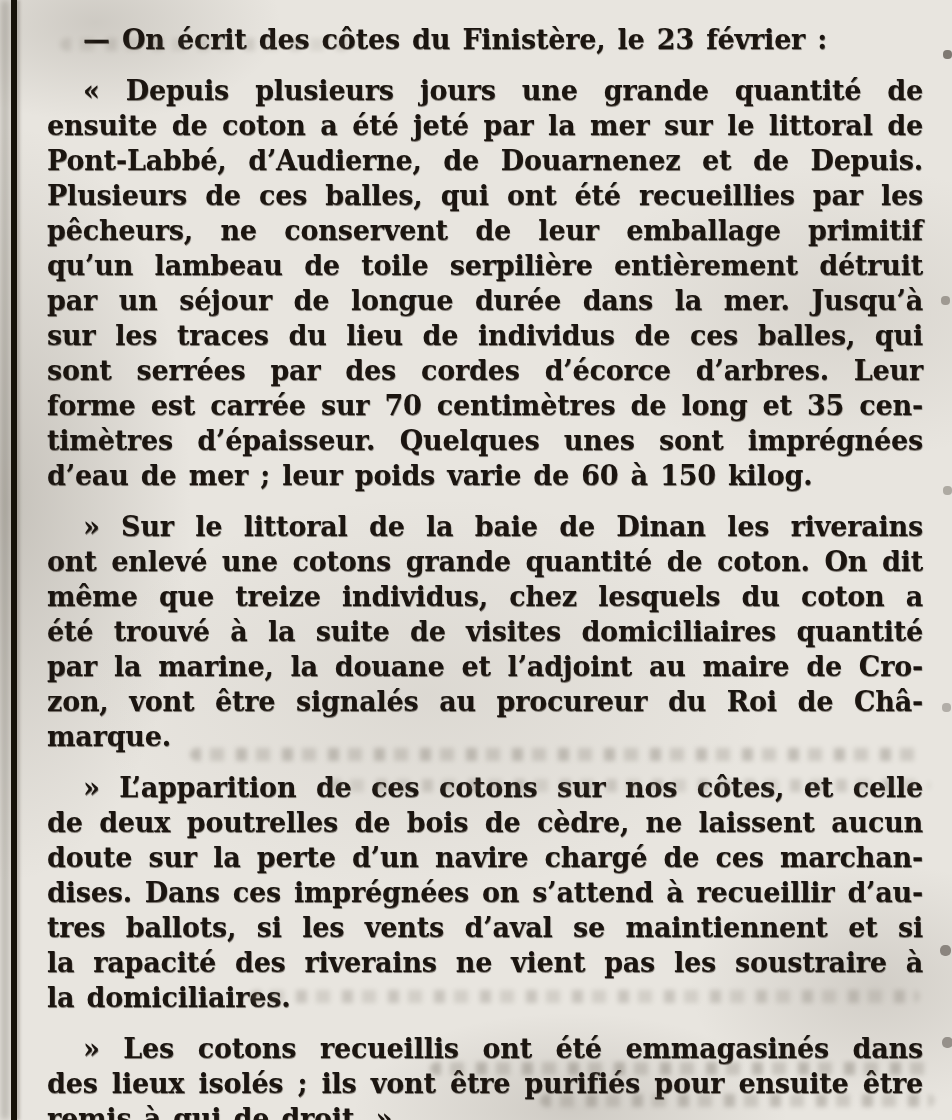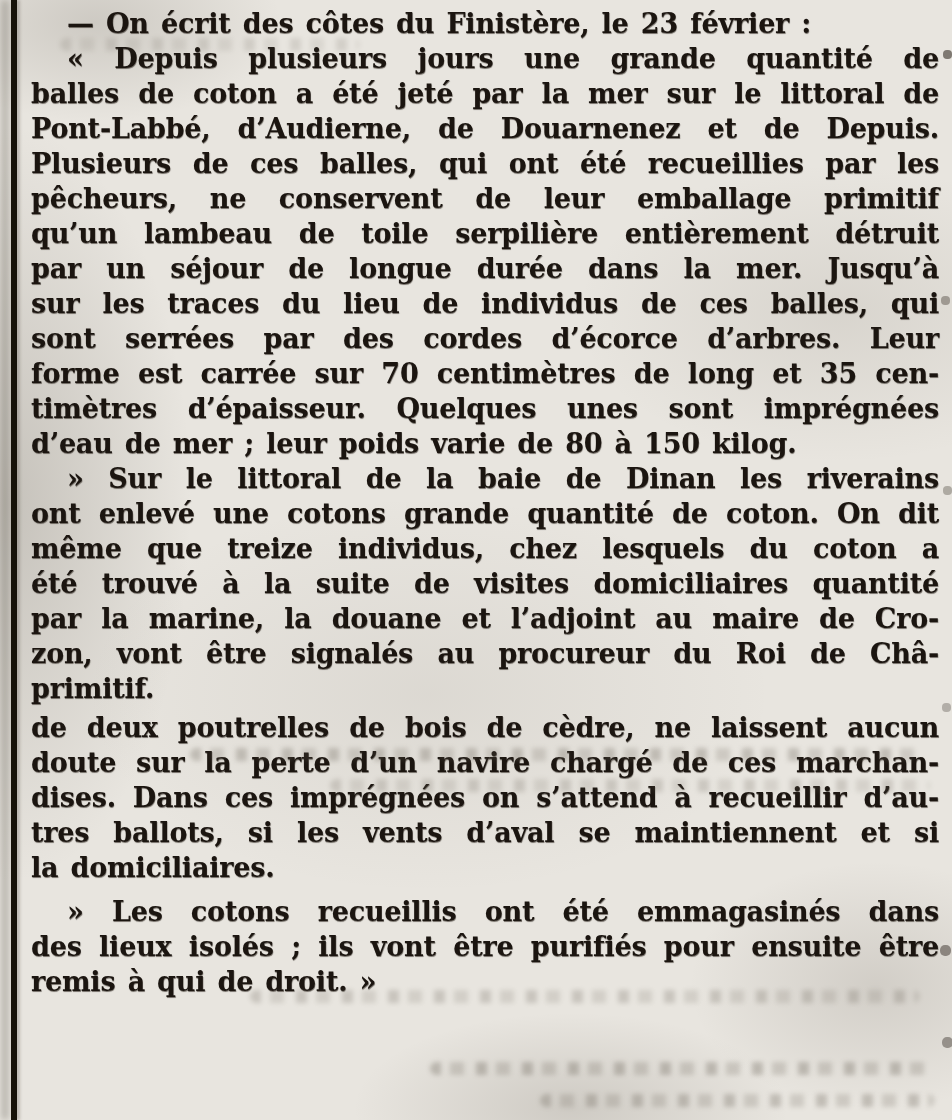--- a/index.html
+++ b/index.html
@@ -43,21 +43,21 @@
     width: 908px;
     color: #1b1510;
     font-size: 27px;
     font-weight: 700;
     line-height: 35px;
     letter-spacing: -0.2px;
     word-spacing: 3px;
     text-shadow: 0.4px 0.5px 0.7px rgba(28,20,12,.55);
   }
 
-  .para { margin: 0; }
+  .para { margin: 16px; }
   .gap-small { margin-top: 4px; }
   .gap-large { margin-top: 9px; }
 
   .ln {
     display: block;
     text-align: justify;
     text-align-last: justify;
   }
   .endl { text-align-last: left; }
   .ind  { padding-left: 36px; }
@@ -106,48 +106,50 @@
   <div class="rule"></div>
 
   <div class="column">
 
     <p class="para">
       <span class="ln ind endl">— On écrit des côtes du Finistère, le 23 février :</span>
     </p>
 
     <p class="para">
       <span class="ln ind">« Depuis plusieurs jours une grande quantité de</span>
-      <span class="ln">balles de coton a été jeté par la mer sur le littoral de</span>
+      <span class="ln">ensuite de coton a été jeté par la mer sur le littoral de</span>
       <span class="ln">Pont-Labbé, d’Audierne, de Douarnenez et de Depuis.</span>
       <span class="ln">Plusieurs de ces balles, qui ont été recueillies par les</span>
       <span class="ln">pêcheurs, ne conservent de leur emballage primitif</span>
       <span class="ln">qu’un lambeau de toile serpilière entièrement détruit</span>
       <span class="ln">par un séjour de longue durée dans la mer. Jusqu’à</span>
       <span class="ln">sur les traces du lieu de individus de ces balles, qui</span>
       <span class="ln">sont serrées par des cordes d’écorce d’arbres. Leur</span>
       <span class="ln">forme est carrée sur 70 centimètres de long et 35 cen-</span>
       <span class="ln">timètres d’épaisseur. Quelques unes sont imprégnées</span>
-      <span class="ln endl">d’eau de mer ; leur poids varie de 80 à 150 kilog.</span>
+      <span class="ln endl">d’eau de mer ; leur poids varie de 60 à 150 kilog.</span>
     </p>
 
     <p class="para">
       <span class="ln ind">» Sur le littoral de la baie de Dinan les riverains</span>
       <span class="ln">ont enlevé une cotons grande quantité de coton. On dit</span>
       <span class="ln">même que treize individus, chez lesquels du coton a</span>
       <span class="ln">été trouvé à la suite de visites domiciliaires quantité</span>
       <span class="ln">par la marine, la douane et l’adjoint au maire de Cro-</span>
       <span class="ln">zon, vont être signalés au procureur du Roi de Châ-</span>
-      <span class="ln endl">primitif.</span>
+      <span class="ln endl">marque.</span>
     </p>
 
     <p class="para gap-small">
+      <span class="ln ind">» L’apparition de ces cotons sur nos côtes, et celle</span>
       <span class="ln">de deux poutrelles de bois de cèdre, ne laissent aucun</span>
       <span class="ln">doute sur la perte d’un navire chargé de ces marchan-</span>
       <span class="ln">dises. Dans ces imprégnées on s’attend à recueillir d’au-</span>
       <span class="ln">tres ballots, si les vents d’aval se maintiennent et si</span>
+      <span class="ln">la rapacité des riverains ne vient pas les soustraire à</span>
       <span class="ln endl">la domiciliaires.</span>
     </p>
 
     <p class="para gap-large">
       <span class="ln ind">» Les cotons recueillis ont été emmagasinés dans</span>
       <span class="ln">des lieux isolés ; ils vont être purifiés pour ensuite être</span>
       <span class="ln endl">remis à qui de droit. »</span>
     </p>
 
   </div>

